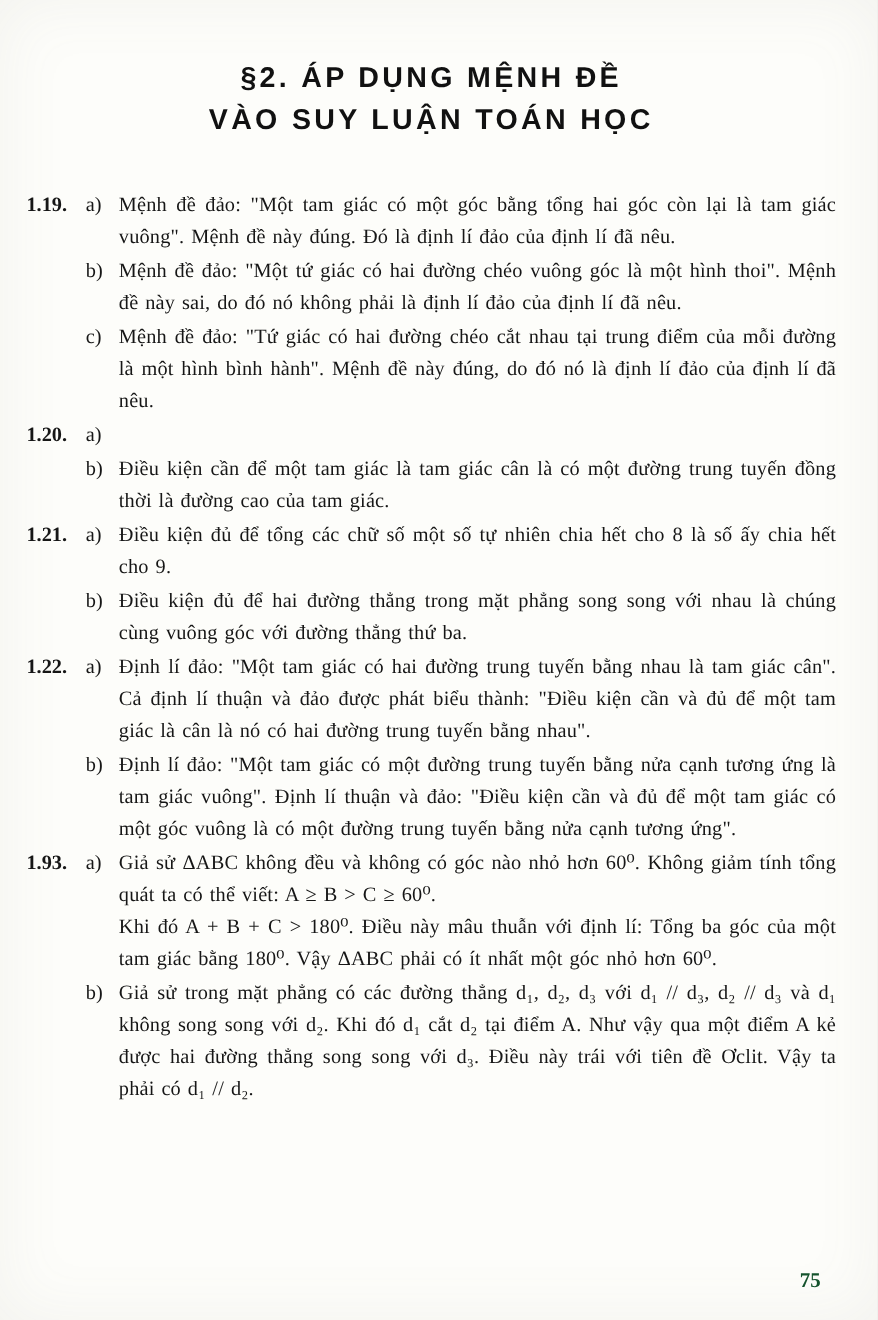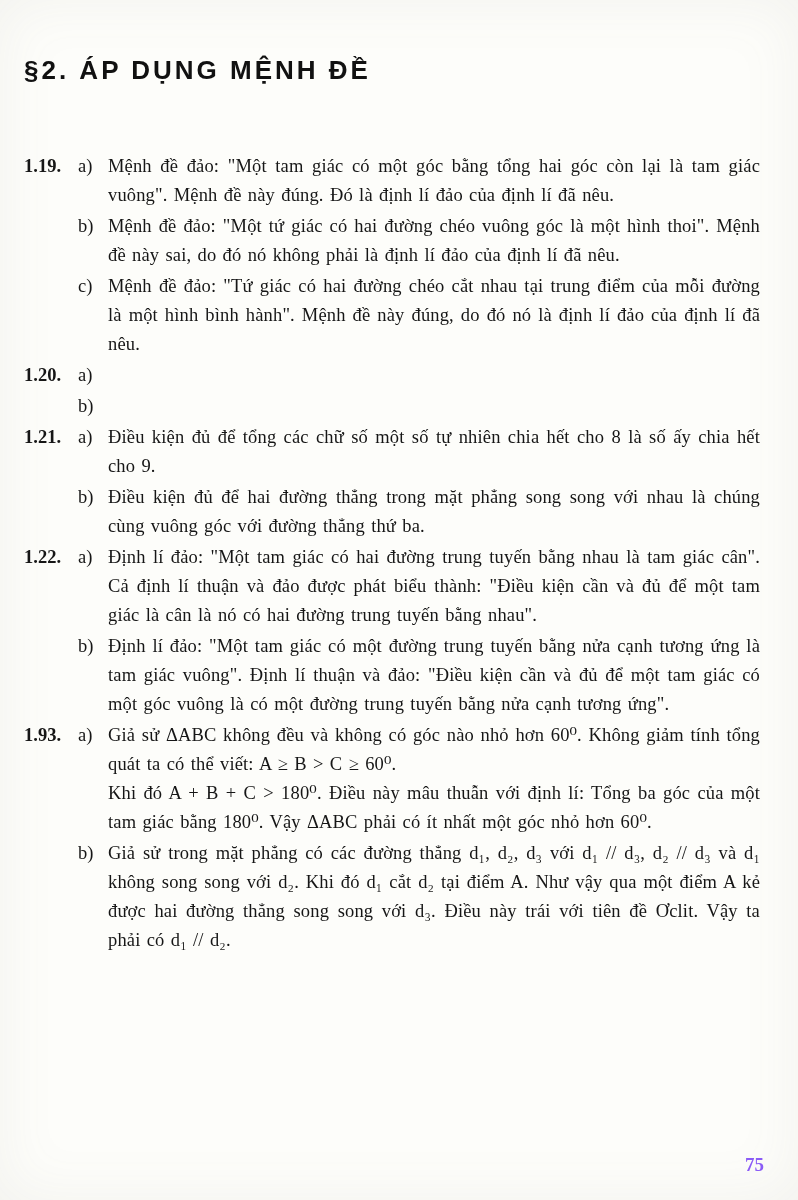--- a/index.html
+++ b/index.html
@@ -11,27 +11,28 @@
   .page {
     position: relative;
     width: 798px; height: 1200px;
     background: #fdfdfa;
     color: #161616;
     padding: 52px 38px 0 24px;
     overflow: hidden;
     box-shadow: inset 0 0 60px rgba(120,115,100,0.08);
   }
   .title {
+    text-align: center;
     font-family: "Liberation Sans", "DejaVu Sans", sans-serif;
     font-weight: bold;
     font-size: 26px;
     letter-spacing: 3px;
     line-height: 1.45;
     color: #111;
-    margin-bottom: 62px;
+    margin-bottom: 46px;
   }
   .problems { }
   .problem { margin-bottom: 2px; }
   .row {
     display: grid;
     grid-template-columns: 52px 32px 1fr;
     align-items: start;
     margin-bottom: 2px;
   }
   .num {
@@ -48,34 +49,35 @@
   .ptext { }
   .ptext p {
     font-size: 18.5px;
     line-height: 29px;
     text-align: justify;
     letter-spacing: 0.15px;
     word-spacing: 1.5px;
   }
   .page-number {
     position: absolute;
-    right: 34px;
+    right: 52px;
     bottom: 24px;
     font-weight: bold;
     font-size: 19px;
-    color: #8b5cf6;
+    color: #14532d;
   }
 </style>
 </head>
 <body>
 
 <div class="page">
 
   <h1 class="title">
     <span>§2. ÁP DỤNG MỆNH ĐỀ</span><br>
+    <span>VÀO SUY LUẬN TOÁN HỌC</span>
   </h1>
 
   <div class="problems">
 
     <section class="problem">
       <div class="row">
         <div class="num">1.19.</div>
         <div class="plabel">a)</div>
         <div class="ptext">
           <p>Mệnh đề đảo: "Một tam giác có một góc bằng tổng hai góc còn lại là tam giác vuông". Mệnh đề này đúng. Đó là định lí đảo của định lí đã nêu.</p>
@@ -98,20 +100,23 @@
     </section>
 
     <section class="problem">
       <div class="row">
         <div class="num">1.20.</div>
         <div class="plabel">a)</div>
       </div>
       <div class="row">
         <div class="num"></div>
         <div class="plabel">b)</div>
+        <div class="ptext">
+          <p>Điều kiện cần để một tam giác là tam giác cân là có một đường trung tuyến đồng thời là đường cao của tam giác.</p>
+        </div>
       </div>
     </section>
 
     <section class="problem">
       <div class="row">
         <div class="num">1.21.</div>
         <div class="plabel">a)</div>
         <div class="ptext">
           <p>Điều kiện đủ để tổng các chữ số một số tự nhiên chia hết cho 8 là số ấy chia hết cho 9.</p>
         </div>

